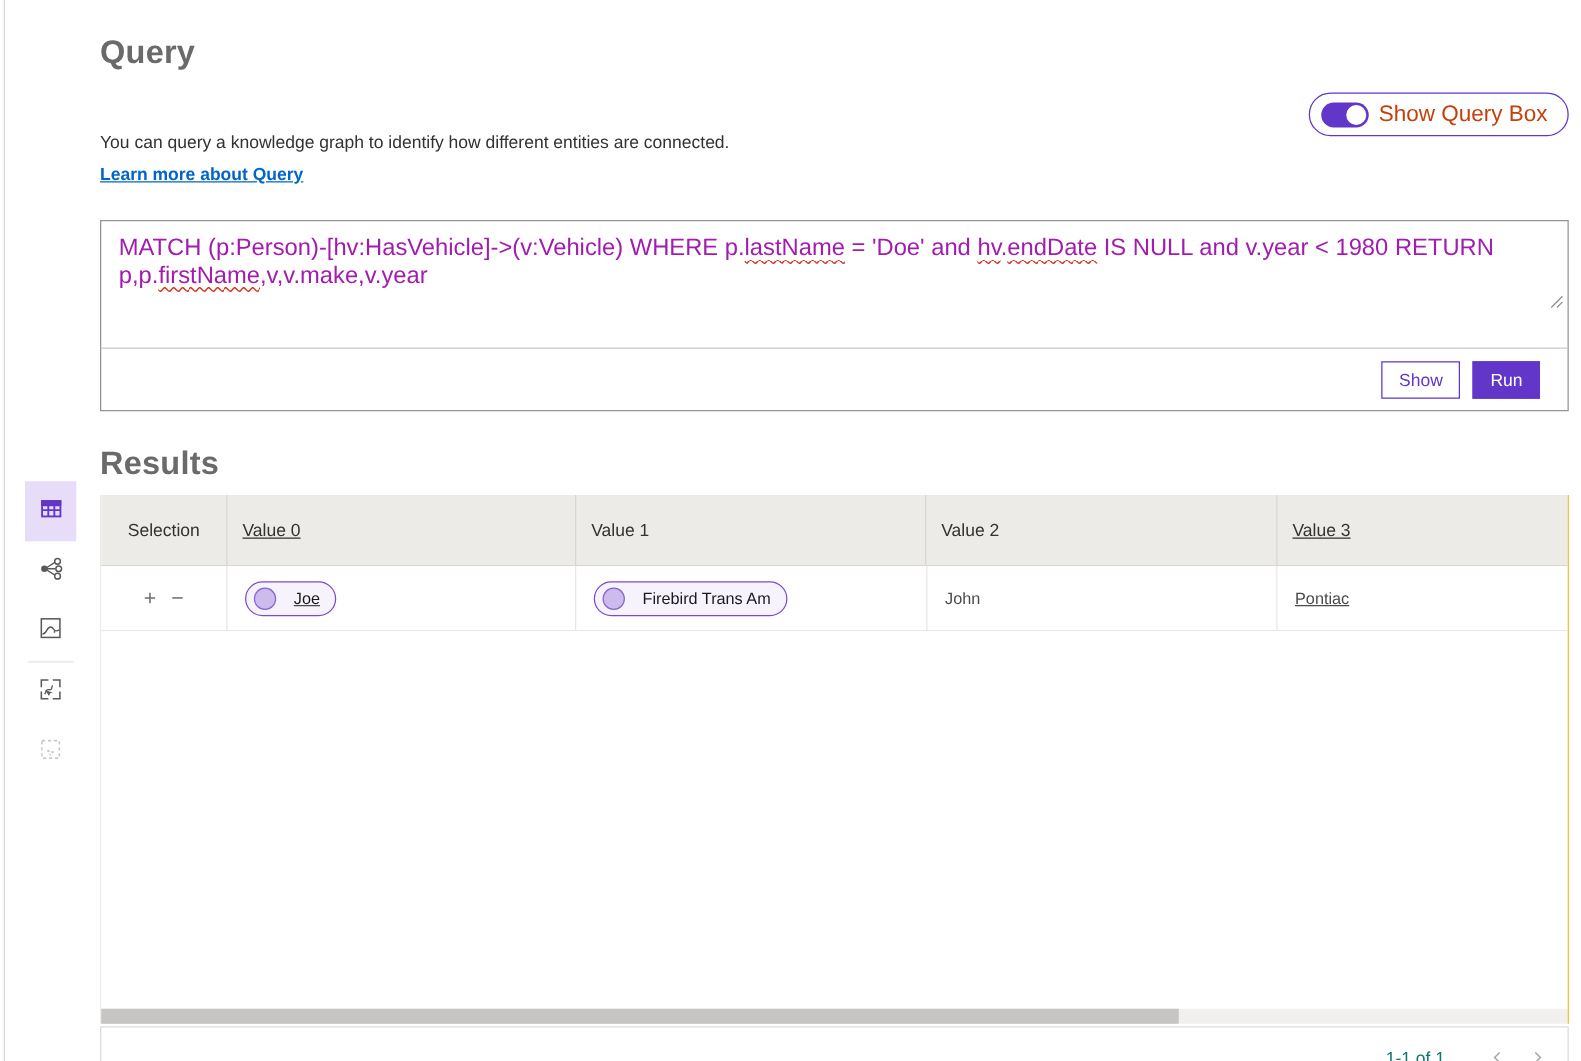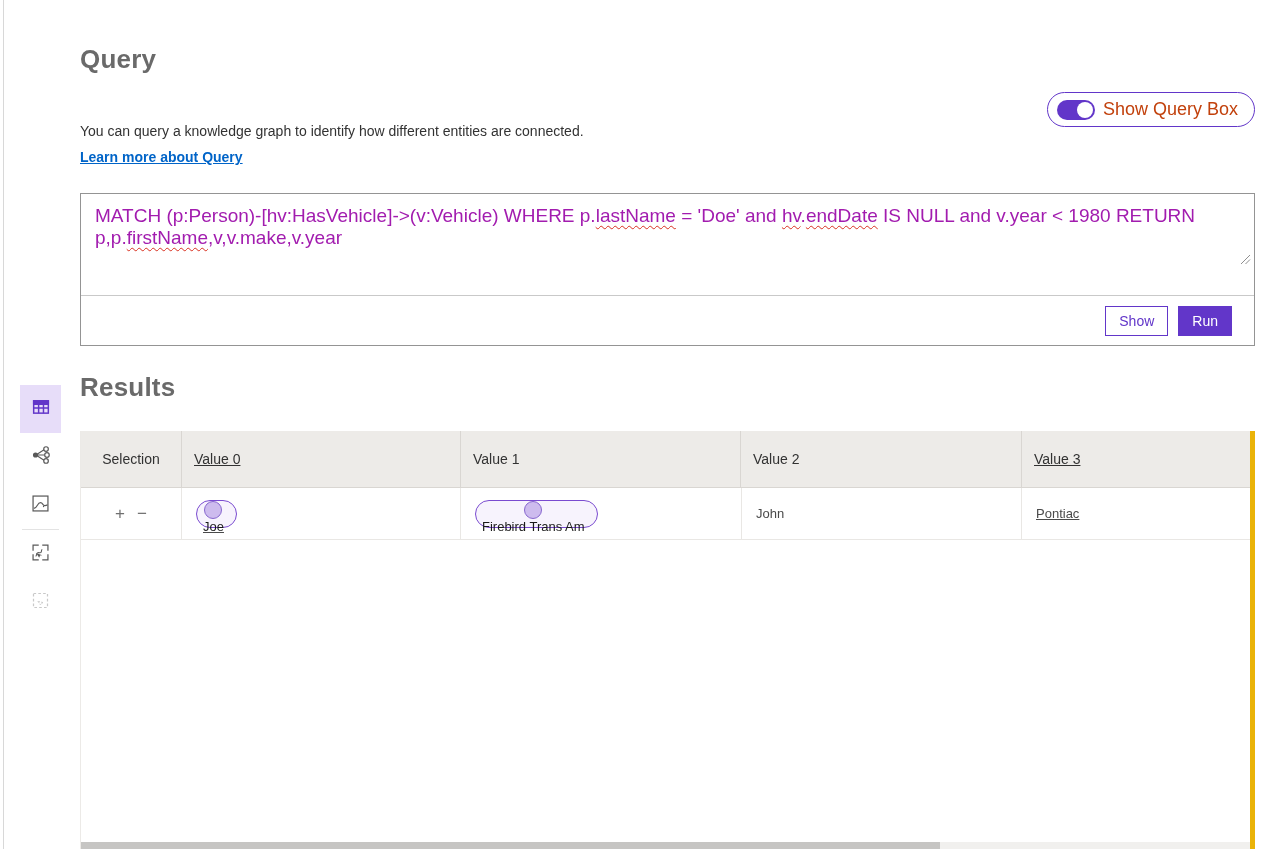--- a/index.html
+++ b/index.html
@@ -25,21 +25,21 @@
     cursor: pointer;
   }
   .rail-item.selected { background: #e7ddf9; }
   .rail-divider { height: 1px; background: #e3e3e3; margin: 0 2px; }
   
   main { position: absolute; left: 80px; top: 0; width: 1175px; }
   .page-heading {
     font-size: 26px; font-weight: bold; color: #6a6a6a;
     letter-spacing: 0.2px;
   }
-  .query-heading { margin-top: 44px; }
+  .query-heading { margin-top: 26px; }
   .intro-row { display: flex; align-items: flex-start; margin-top: 17px; }
   .intro-col { flex: 1; margin-top: 31px; }
   .intro-text { font-size: 14px; color: #323232; }
   .learn-link {
     display: inline-block; margin-top: 10px;
     font-size: 14px; font-weight: bold; color: #0064c8;
     text-decoration: underline; cursor: pointer;
   }
   
   .toggle-pill {
@@ -79,21 +79,21 @@
     justify-content: flex-end; gap: 10px; padding-right: 22px;
   }
   .btn {
     height: 30px; font-size: 14px; font-family: "Liberation Sans", sans-serif;
     border-radius: 0; cursor: pointer; padding: 0 13px;
   }
   .btn-clear { background: #fff; color: #6236c9; border: 1px solid #6236c9; }
   .btn-run { background: #6236c9; color: #fff; border: 1px solid #6236c9; }
   
   .results-heading { margin-top: 26px; }
-  .results-table { margin-top: 28px; border-left: 1px solid #eceae7; border-right: 5px solid #eab308; }
+  .results-table { margin-top: 10px; border-left: 1px solid #eceae7; border-right: 1px solid #eab308; }
   .thead {
     display: flex; height: 57px; background: #edebe8;
     border-bottom: 1px solid #d9d6d2; align-items: center;
   }
   .th {
     font-size: 14px; color: #323232; height: 100%;
     display: flex; align-items: center;
     border-right: 1px solid #d9d6d2; padding-left: 12px;
   }
   .th:last-child { border-right: none; }
@@ -108,25 +108,24 @@
     display: flex; align-items: center; padding-left: 14px;
     border-right: 1px solid #e9e7e4; font-size: 13px; color: #4a4a4a;
   }
   .td:last-child { border-right: none; }
   .td.sel { justify-content: center; gap: 12px; padding-left: 0; }
   .row-op {
     color: #6f6f6f; font-size: 17px; font-weight: 300;
     line-height: 1; cursor: pointer; user-select: none;
   }
   .chip {
-    display: inline-flex; align-items: center; gap: 0;
+    display: inline-flex; align-items: center; gap: 14px;
     height: 28px; padding: 0 12px 0 6px;
     background: #f7f3fd; border: 1.5px solid #7a4bd0; border-radius: 15px;
     cursor: pointer;
-    flex-direction: column;
   }
   .chip-dot {
     width: 18px; height: 18px; border-radius: 50%;
     background: #cdbbee; border: 1px solid #8767cf; flex: none;
   }
   .chip-label { font-size: 13px; color: #1a1a1a; white-space: nowrap; }
   .table-empty { height: 302px; background: #fff; }
   .hscroll { height: 12px; background: #f1f0ee; position: relative; }
   .hscroll-thumb {
     position: absolute; left: 0; top: 0; height: 100%;

